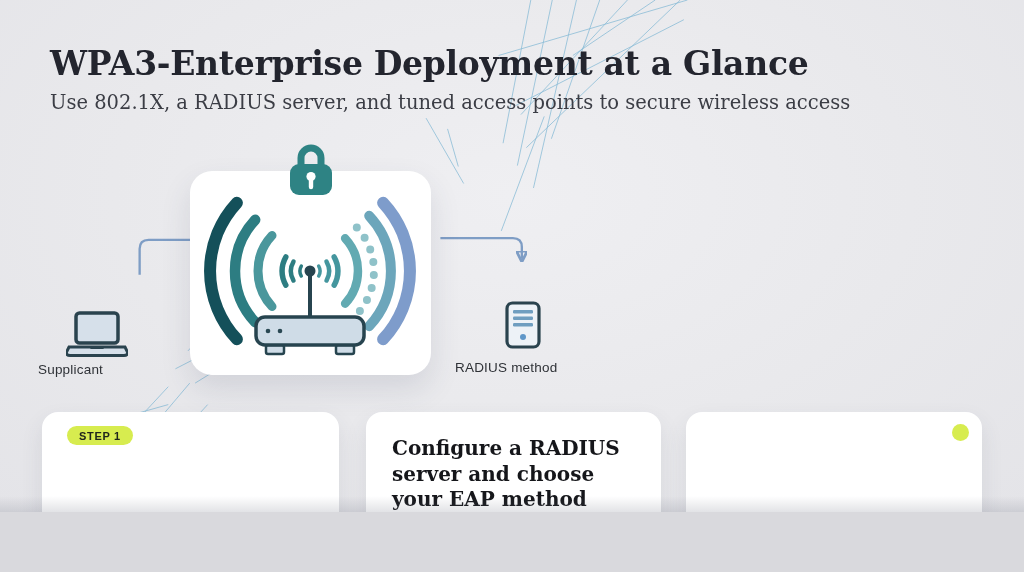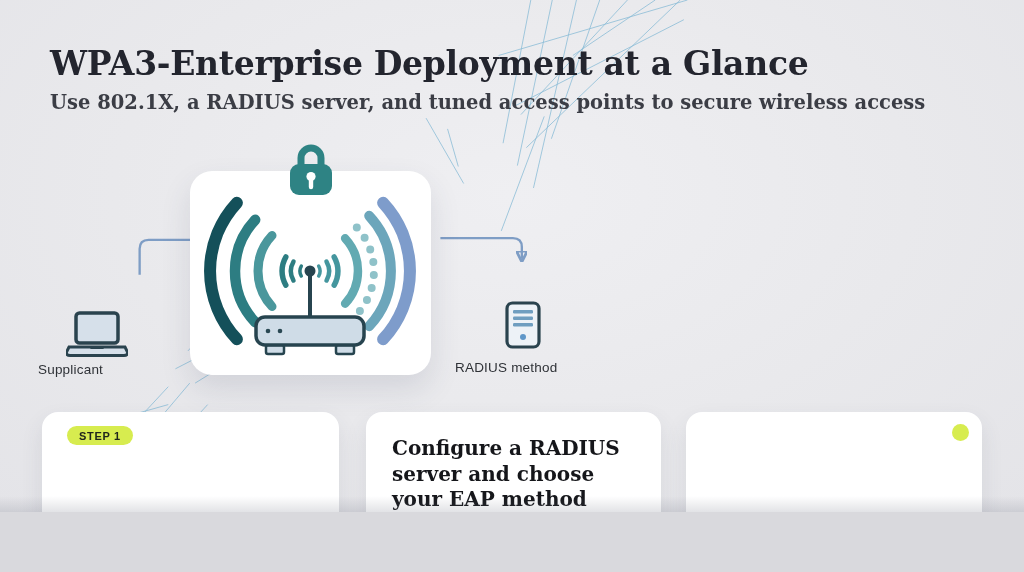--- a/index.html
+++ b/index.html
@@ -18,21 +18,20 @@
 
   .page-title{
     position:absolute;left:50px;top:44px;
     font-family:"DejaVu Serif", serif;font-weight:700;font-size:33px;
     color:var(--title-color,#23252e);letter-spacing:-0.3px;
   }
   .page-subtitle{
     position:absolute;left:50px;top:91px;
     font-family:"DejaVu Serif", serif;font-size:19.5px;
     color:var(--subtitle-color,#3b3d45);
-    font-weight:bold;
   }
 
   .ap-card{
     position:absolute;left:190px;top:171px;width:241px;height:204px;
     background:#fff;border-radius:22px;
     box-shadow:0 14px 30px rgba(55,65,90,0.13);
   }
   .lock{position:absolute;left:285px;top:140px;width:52px;height:56px;z-index:3;}
   .wifi{position:absolute;inset:0;width:100%;height:100%;}
 

